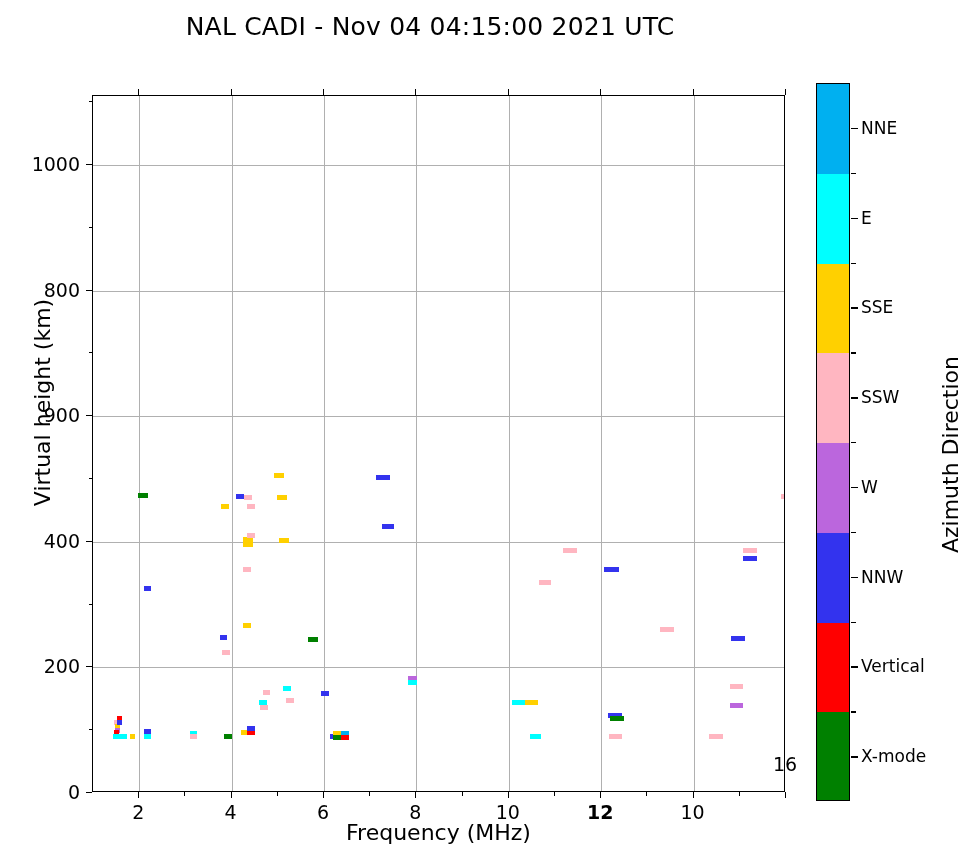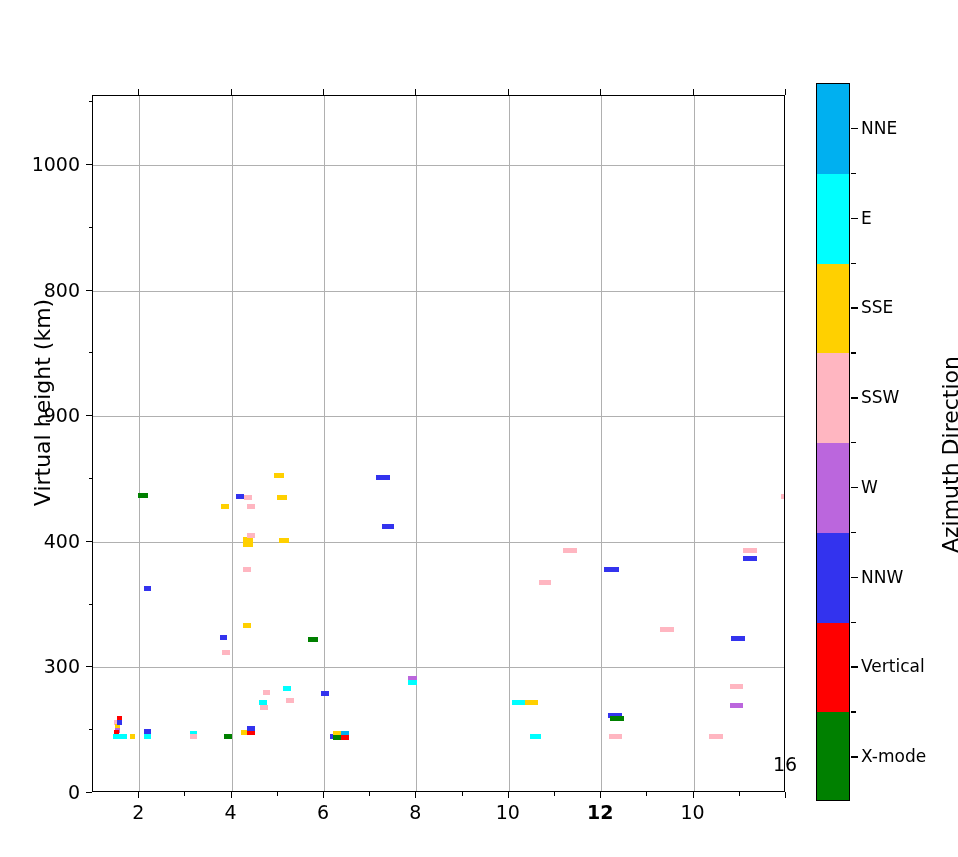--- a/index.html
+++ b/index.html
@@ -171,20 +171,21 @@
     color: #000000;
     transform: rotate(-90deg);
     transform-origin: center center;
   }
 </style>
 </head>
 <body>
 
 <div id="figure">
 
+  <div id="chart-title">NAL CADI - Nov 04 04:15:00 2021 UTC</div>
 
   <div id="plot-area">
     <div id="plot-inner">
         <div class="gridline-v" style="left: 46.2px;"></div>
         <div class="gridline-v" style="left: 138.6px;"></div>
         <div class="gridline-v" style="left: 231px;"></div>
         <div class="gridline-v" style="left: 323.4px;"></div>
         <div class="gridline-v" style="left: 415.8px;"></div>
         <div class="gridline-v" style="left: 508.2px;"></div>
         <div class="gridline-v" style="left: 600.6px;"></div>
@@ -290,37 +291,38 @@
       <div class="tick-x minor" style="left: 184.4px; top: 792px;"></div>
       <div class="tick-x minor" style="left: 276.8px; top: 792px;"></div>
       <div class="tick-x minor" style="left: 369.2px; top: 792px;"></div>
       <div class="tick-x minor" style="left: 461.6px; top: 792px;"></div>
       <div class="tick-x minor" style="left: 554px; top: 792px;"></div>
       <div class="tick-x minor" style="left: 646.4px; top: 792px;"></div>
       <div class="tick-x minor" style="left: 738.8px; top: 792px;"></div>
       <div class="tick-y major" style="left: 86px; top: 792px;"></div>
       <div class="yticklabel" style="left: 18px; width: 62px; top: 792px;">0</div>
       <div class="tick-y major" style="left: 86px; top: 666.414px;"></div>
-      <div class="yticklabel" style="left: 18px; width: 62px; top: 666.414px;">300</div>
+      <div class="yticklabel" style="left: 18px; width: 62px; top: 666.414px;">200</div>
       <div class="tick-y major" style="left: 86px; top: 540.829px;"></div>
       <div class="yticklabel" style="left: 18px; width: 62px; top: 540.829px;">400</div>
       <div class="tick-y major" style="left: 86px; top: 415.243px;"></div>
       <div class="yticklabel" style="left: 18px; width: 62px; top: 415.243px;">900</div>
       <div class="tick-y major" style="left: 86px; top: 289.658px;"></div>
       <div class="yticklabel" style="left: 18px; width: 62px; top: 289.658px;">800</div>
       <div class="tick-y major" style="left: 86px; top: 164.072px;"></div>
       <div class="yticklabel" style="left: 18px; width: 62px; top: 164.072px;">1000</div>
       <div class="tick-y minor" style="left: 88.5px; top: 729.207px;"></div>
       <div class="tick-y minor" style="left: 88.5px; top: 603.622px;"></div>
       <div class="tick-y minor" style="left: 88.5px; top: 478.036px;"></div>
       <div class="tick-y minor" style="left: 88.5px; top: 352.45px;"></div>
       <div class="tick-y minor" style="left: 88.5px; top: 226.865px;"></div>
       <div class="tick-y minor" style="left: 88.5px; top: 101.279px;"></div>
     </div>
 
+  <div id="xlabel">Frequency (MHz)</div>
   <div id="ylabel">Virtual height (km)</div>
 
   <div id="colorbar">
       <div class="cbar-band" style="top: 0px; height: 90.25px; background: rgb(0, 176, 240);"></div>
       <div class="cbar-band" style="top: 89.75px; height: 90.25px; background: rgb(0, 255, 255);"></div>
       <div class="cbar-band" style="top: 179.5px; height: 90.25px; background: rgb(255, 208, 0);"></div>
       <div class="cbar-band" style="top: 269.25px; height: 90.25px; background: rgb(255, 182, 193);"></div>
       <div class="cbar-band" style="top: 359px; height: 90.25px; background: rgb(187, 102, 221);"></div>
       <div class="cbar-band" style="top: 448.75px; height: 90.25px; background: rgb(51, 51, 238);"></div>
       <div class="cbar-band" style="top: 538.5px; height: 90.25px; background: rgb(255, 0, 0);"></div>

